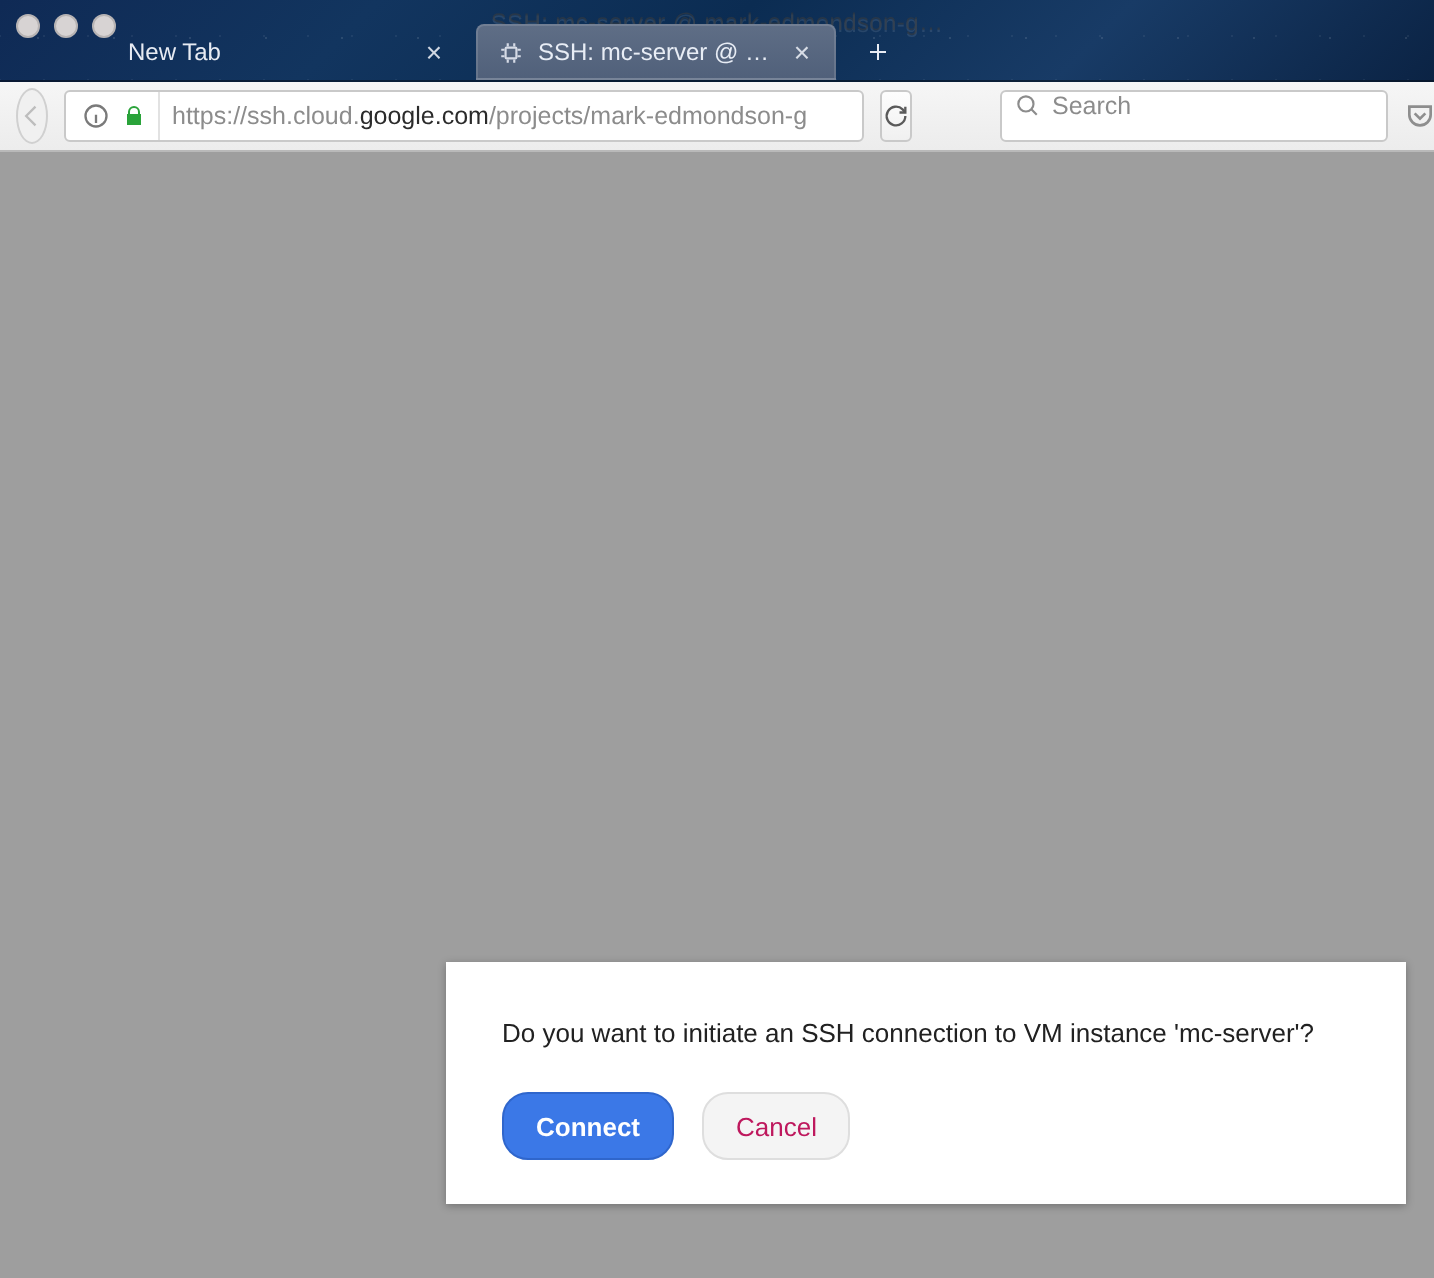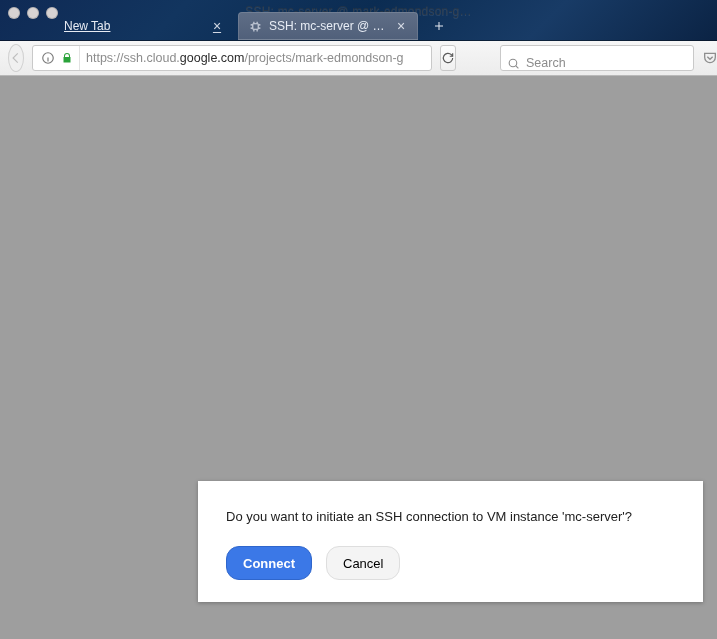--- a/index.html
+++ b/index.html
@@ -32,21 +32,21 @@
 .ghost-title { position:absolute; top:4px; left:50%; transform:translateX(-50%); color: rgba(60,60,60,.55); font-size:12px; letter-spacing:.2px; text-shadow: 0 1px 0 rgba(255,255,255,.1); }
 
 .tabs { display:flex; align-items:flex-end; height: 30px; margin-left: 46px; }
 .tab {
   width: 180px; height: 28px; margin-right: 4px;
   display:flex; align-items:center; padding: 0 10px;
   color: #e8edf5; font-size: 12px;
   border-top-left-radius: 4px; border-top-right-radius: 4px;
   position: relative;
 }
-.tab.inactive { color: #e7ebf3; text-decoration: underline; }
+.tab.inactive { color: #e7ebf3; }
 .tab.active {
   background: linear-gradient(#5f6e86, #50607a);
   box-shadow: 0 -1px 0 rgba(255,255,255,.12) inset, 0 0 0 1px rgba(255,255,255,.12) inset;
 }
 .tab .favicon { width:14px; height:14px; margin-right:7px; display:flex; align-items:center; justify-content:center; color:#d6dbe6; }
 .tab .label { flex:1; white-space:nowrap; overflow:hidden; text-overflow:ellipsis; }
 .tab .close { margin-left:6px; width:14px; height:14px; display:flex; align-items:center; justify-content:center; color:#e6eaf2; opacity:.9; font-size: 14px; line-height:1; }
 .newtab { width:26px; height:22px; margin-left:4px; margin-bottom:3px; display:flex; align-items:center; justify-content:center; color:#e8ecf4; }
 
 
@@ -56,37 +56,37 @@
   display:flex; align-items:center; padding: 0 8px; gap:8px;
 }
 .navbtn { width:28px; height:28px; border-radius:50%; background:#f0f0f0; border:1px solid #d0d0d0; display:flex; align-items:center; justify-content:center; color:#bdbdbd; }
 .addrwrap { flex: 0 0 400px; height:26px; background:#fff; border:1px solid #c9c9c9; border-radius:3px; display:flex; align-items:center; padding:0 4px; overflow:hidden;text-align:right; }
 .identity { display:flex; align-items:center; gap:6px; padding:0 6px 0 4px; border-right:1px solid #e2e2e2; height:100%; color:#6f6f6f; }
 .lock { color:#2aa33a; }
 .url { font-size:12.5px; white-space:nowrap; padding-left:6px; }
 .url .muted { color:#8c8c8c; }
 .url .host { color:#2b2b2b; }
 .reload { width:30px; height:26px; border:1px solid #c9c9c9; border-radius:3px; background:linear-gradient(#fdfdfd,#f0f0f0); display:flex; align-items:center; justify-content:center; color:#5a5a5a; }
-.searchwrap { flex:1; height:26px; background:#fff; border:1px solid #c9c9c9; border-radius:3px; display:flex; align-items:flex-end; padding:0 6px; gap:6px;margin-left:36px; }
+.searchwrap { flex:1; height:26px; background:#fff; border:1px solid #c9c9c9; border-radius:3px; display:flex; align-items:flex-start; padding:0 6px; gap:6px;margin-left:36px; }
 .searchwrap input { border:none; outline:none; flex:1; font-size:12.5px; color:#333; background:transparent; }
 .searchwrap input::placeholder { color:#8c8c8c; }
 .ticon { width:24px; height:24px; display:flex; align-items:center; justify-content:center; color:#8e8e8e; }
 
 
 .content { position:absolute; top:87px; left:0; right:0; bottom:0; background:#9e9e9e; }
 .dialog {
-  position:absolute; left:198px; right:14px; bottom:37px;
+  position:absolute; left:223px; right:14px; bottom:37px;
   background:#fff; box-shadow: 0 1px 4px rgba(0,0,0,.28);
   padding: 28px 28px 22px 28px;
 }
 .dialog .msg { font-size:13px; color:#212121; margin-bottom:22px; }
 .dlg-actions { display:flex; gap:14px; }
 .btn { height:34px; padding:0 16px; border-radius:13px; font-size:13px; display:flex; align-items:center; cursor:pointer; }
 .btn.primary { background:#3b78e7; color:#fff; border:1px solid #2f66cc; font-weight:600; }
-.btn.secondary { background:#f4f4f4; color:#000000; border:1px solid #dedede; }
+.btn.secondary { background:#f4f4f4; color:#be185d; border:1px solid #dedede; }
 
 svg { display:block; }
 </style>
 </head>
 <body>
 
 <div class="titlebar">
   <div class="traffic">
     <div class="tlight"></div>
     <div class="tlight"></div>

